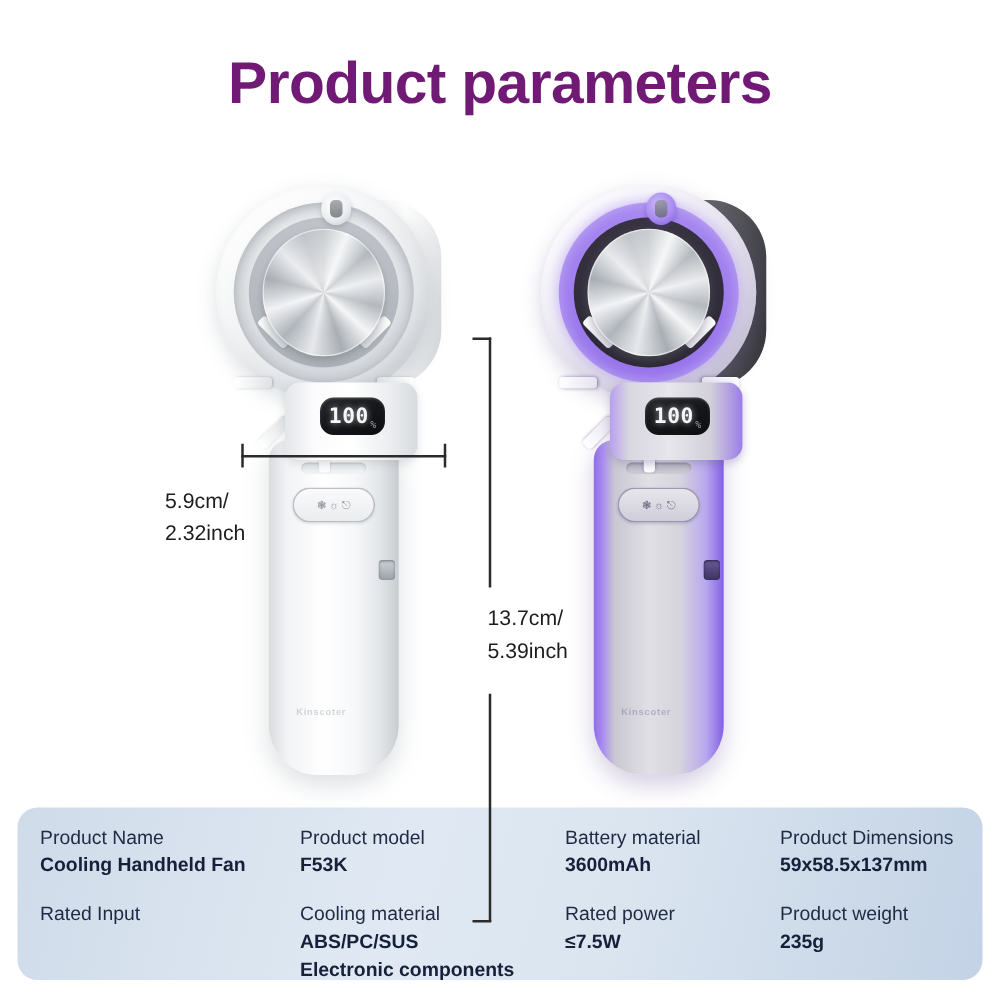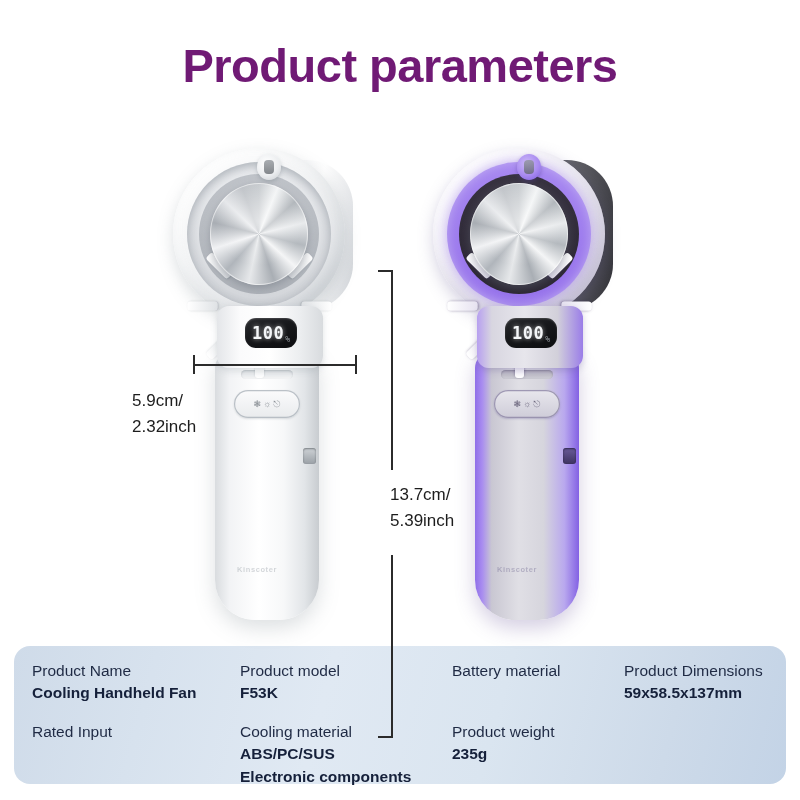--- a/index.html
+++ b/index.html
@@ -167,21 +167,21 @@
     content: "";
     position: absolute;
     left: 0; top: 0; right: 0; bottom: 0;
     border-radius: 50%;
     background: radial-gradient(circle at 50% 38%, rgba(255,255,255,.55) 0%, rgba(255,255,255,0) 55%);
   }
 
   
   .neck {
     position: absolute;
-    left: 52px;
+    left: 63px;
     top: 168px;
     width: 106px;
     height: 62px;
     border-radius: 12px;
     z-index: 4;
   }
   .fan-white .neck {
     background: linear-gradient(90deg,#e4e6e9 0%,#fbfbfc 22%,#ffffff 50%,#eceef0 78%,#d8dbde 100%);
     box-shadow: 0 3px 7px rgba(120,130,140,.22);
   }
@@ -551,31 +551,36 @@
     <div class="spec-cell">
       <div class="spec-label">Product Name</div>
       <div class="spec-value">Cooling Handheld Fan</div>
     </div>
     <div class="spec-cell">
       <div class="spec-label">Product model</div>
       <div class="spec-value">F53K</div>
     </div>
     <div class="spec-cell">
       <div class="spec-label">Battery material</div>
+      <div class="spec-value">3600mAh</div>
     </div>
     <div class="spec-cell">
       <div class="spec-label">Product Dimensions</div>
       <div class="spec-value">59x58.5x137mm</div>
     </div>
     <div class="spec-cell">
       <div class="spec-label">Rated Input</div>
     </div>
     <div class="spec-cell">
       <div class="spec-label">Cooling material</div>
       <div class="spec-value">ABS/PC/SUS
 Electronic components</div>
     </div>
     <div class="spec-cell">
+      <div class="spec-label">Rated power</div>
+      <div class="spec-value">≤7.5W</div>
+    </div>
+    <div class="spec-cell">
       <div class="spec-label">Product weight</div>
       <div class="spec-value">235g</div>
     </div>
   </div>
 </div>
 
 </body></html>

